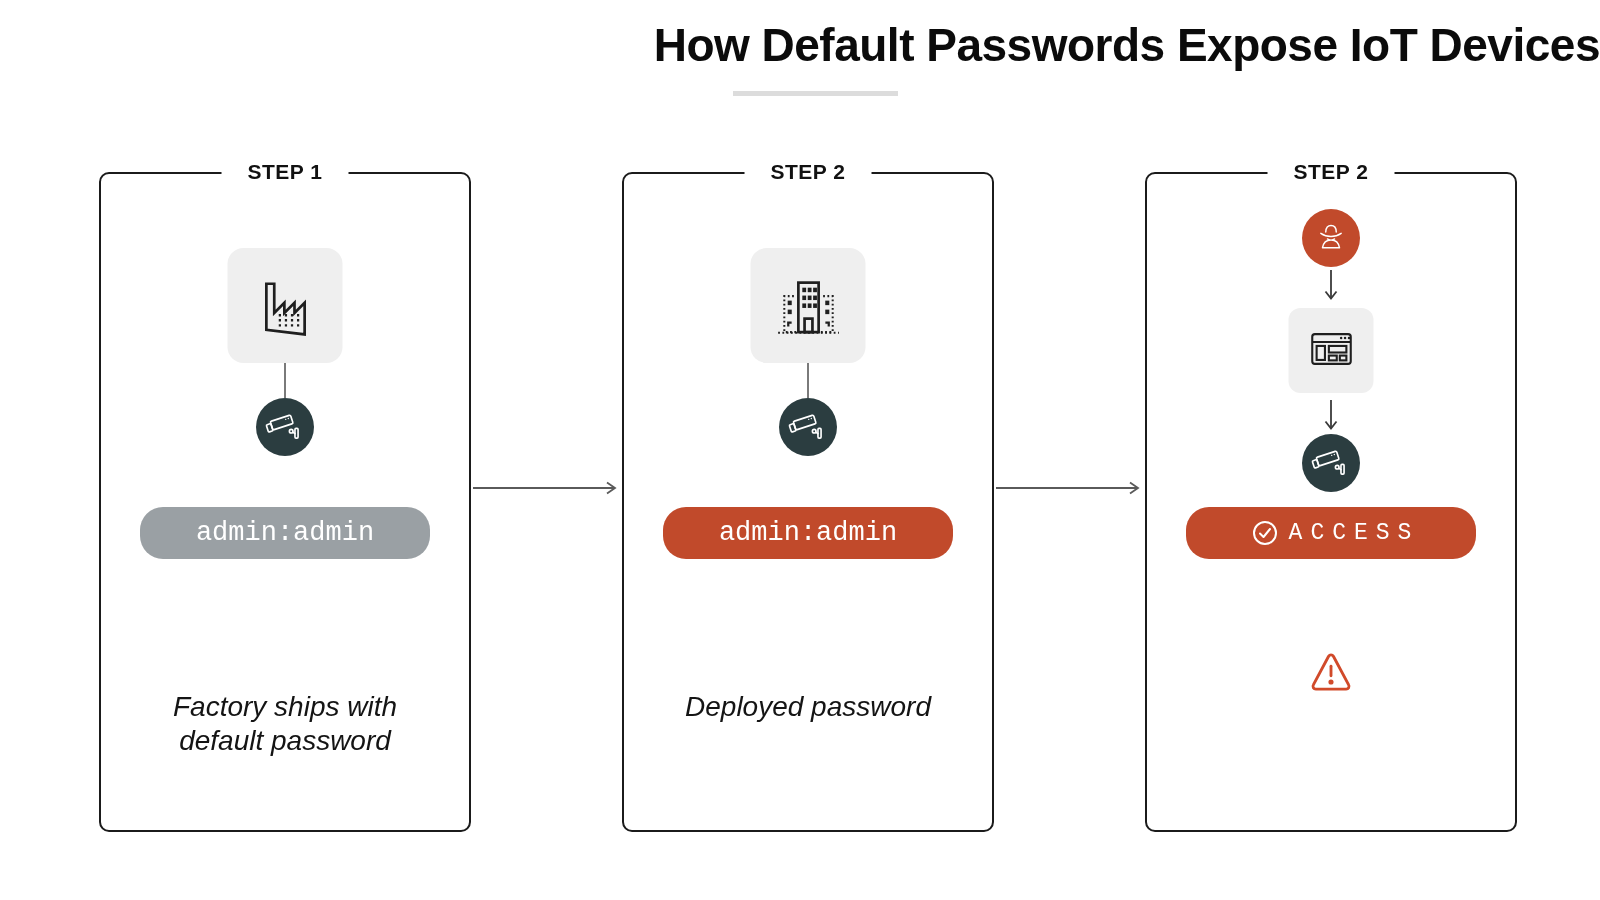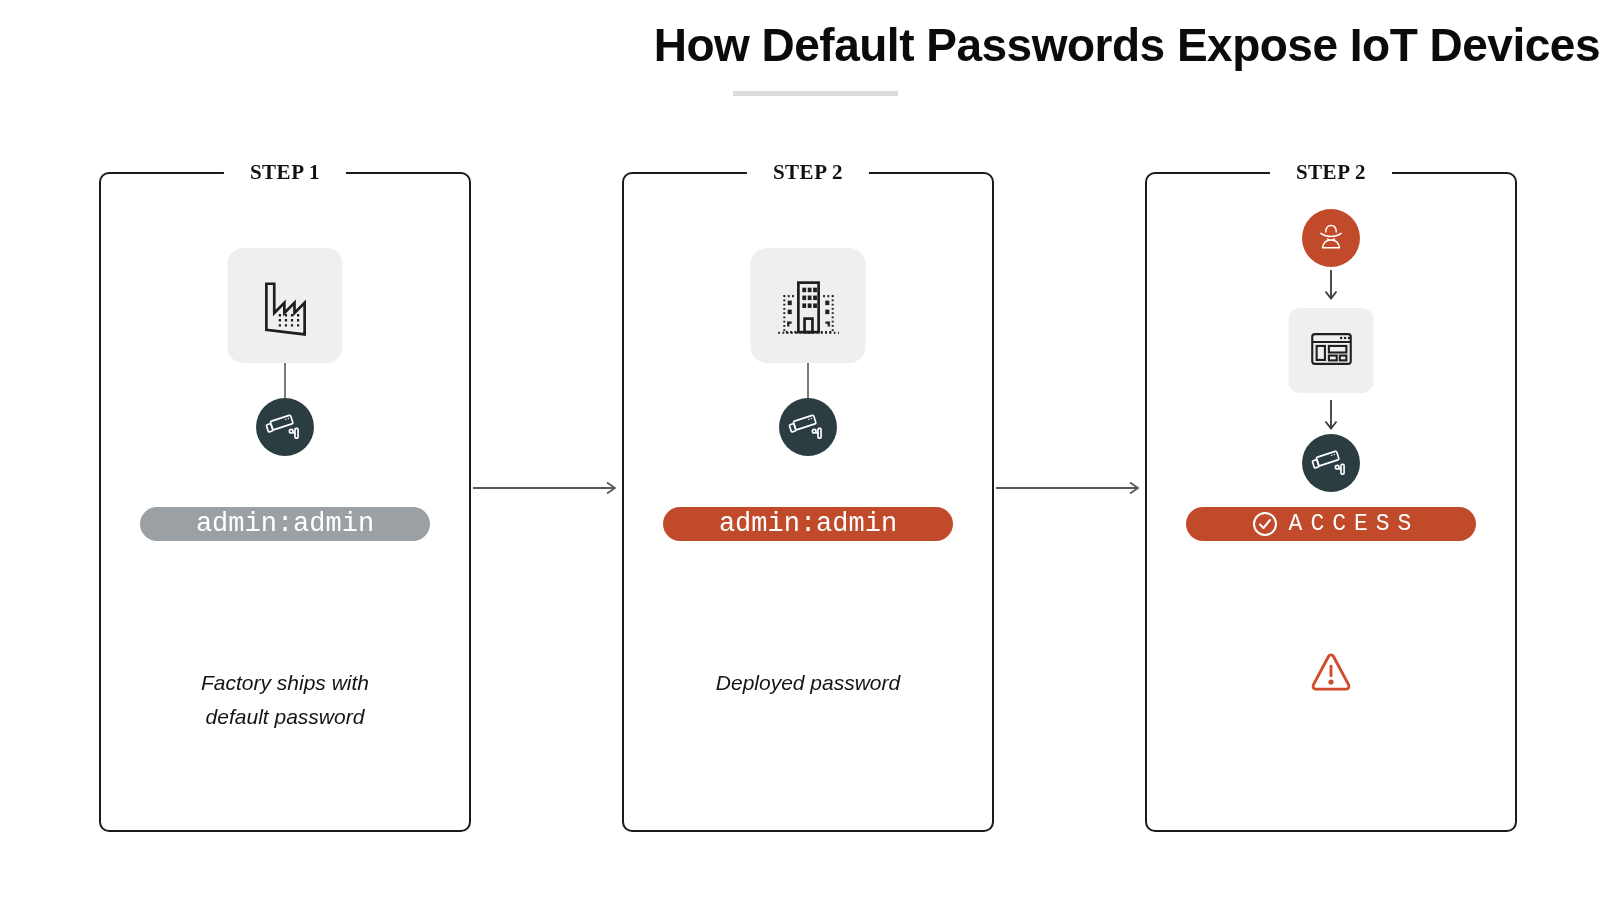--- a/index.html
+++ b/index.html
@@ -17,21 +17,21 @@
   .panel{
     position:absolute;top:172px;width:372px;height:660px;
     border:2px solid #1b1b1b;border-radius:10px;box-sizing:border-box;background:#fff;
   }
   .panel-1{left:99px;}
   .panel-2{left:622px;}
   .panel-3{left:1145px;}
   .step-label{
     position:absolute;top:-15px;left:50%;transform:translateX(-50%);
     background:#ffffff;padding:0 26px;font-weight:bold;font-size:21px;
-    letter-spacing:0.5px;white-space:nowrap;line-height:26px;color:#111;font-family:Liberation Serif, serif;
+    letter-spacing:0.5px;white-space:nowrap;line-height:26px;color:#111;
   }
   .icon-tile{
     position:absolute;left:50%;transform:translateX(-50%);top:74px;
     width:115px;height:115px;background:#efefef;border-radius:16px;
     display:flex;align-items:center;justify-content:center;
   }
   .icon-tile.small{top:134px;width:85px;height:85px;border-radius:12px;}
   .vline{
     position:absolute;left:50%;transform:translateX(-50%);top:189px;
     width:2px;height:35px;background:#7a7a7a;
@@ -39,31 +39,31 @@
   .circle{
     position:absolute;left:50%;transform:translateX(-50%);
     width:58px;height:58px;border-radius:50%;
     display:flex;align-items:center;justify-content:center;
   }
   .circle.cam{background:#2b3d40;top:224px;}
   .circle.cam3{background:#2b3d40;top:260px;}
   .circle.attacker{background:#c14a2b;top:35px;}
   .pill{
     position:absolute;left:50%;transform:translateX(-50%);top:333px;
-    width:290px;height:34px;border-radius:23px;
+    width:290px;height:52px;border-radius:23px;
     display:flex;align-items:center;justify-content:center;gap:10px;
     color:#ffffff;font-family:"Liberation Mono","DejaVu Sans Mono",monospace;
     font-size:27px;
   }
   .pill.gray{background:#9aa0a4;}
   .pill.red{background:#c14a2b;}
   .pill .access-text{letter-spacing:8px;margin-right:-8px;font-size:23px;}
   .caption{
-    position:absolute;top:492px;left:0;width:100%;text-align:center;
-    font-style:italic;font-size:21px;line-height:34px;color:#141414;
+    position:absolute;top:516px;left:0;width:100%;text-align:center;
+    font-style:italic;font-size:28px;line-height:34px;color:#141414;
   }
   .arrow-down{position:absolute;left:50%;transform:translateX(-50%);}
   .arrow-down.a1{top:96px;}
   .arrow-down.a2{top:226px;}
   .warning{position:absolute;left:50%;transform:translateX(-50%);top:476px;}
   .h-arrow{position:absolute;top:480px;}
   .h-arrow.a12{left:473px;}
   .h-arrow.a23{left:996px;}
 </style>
 </head>

